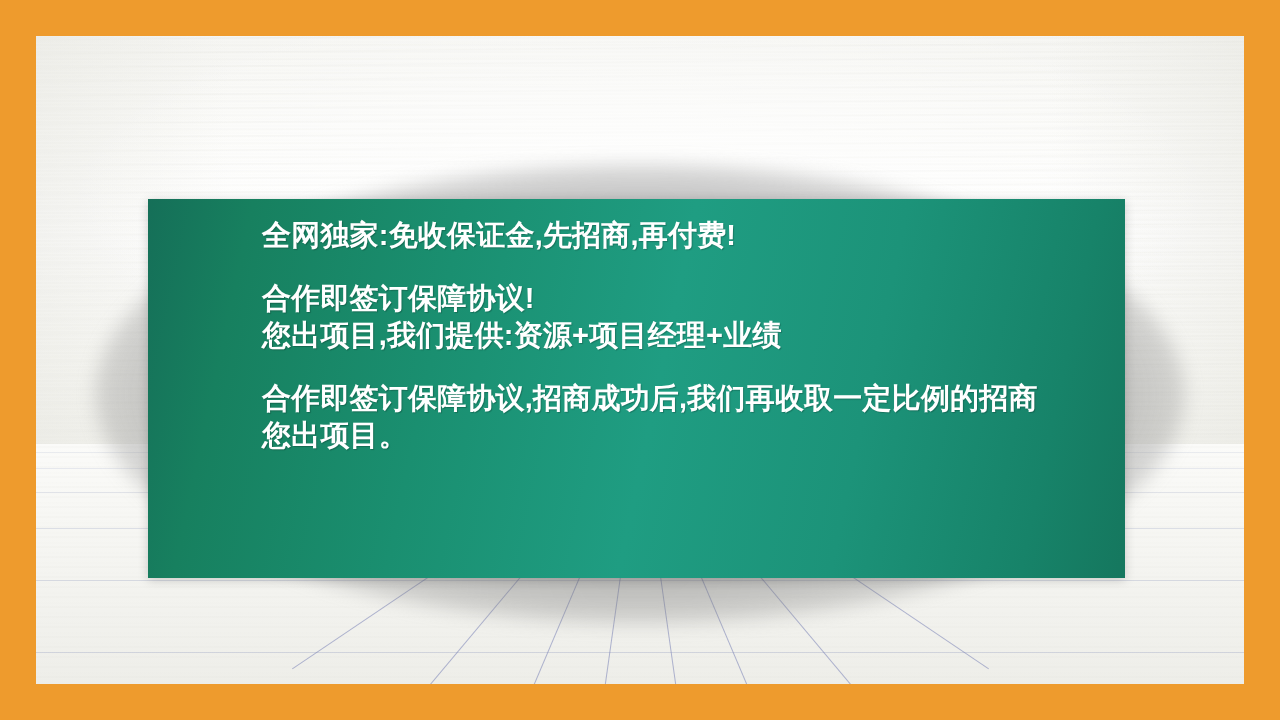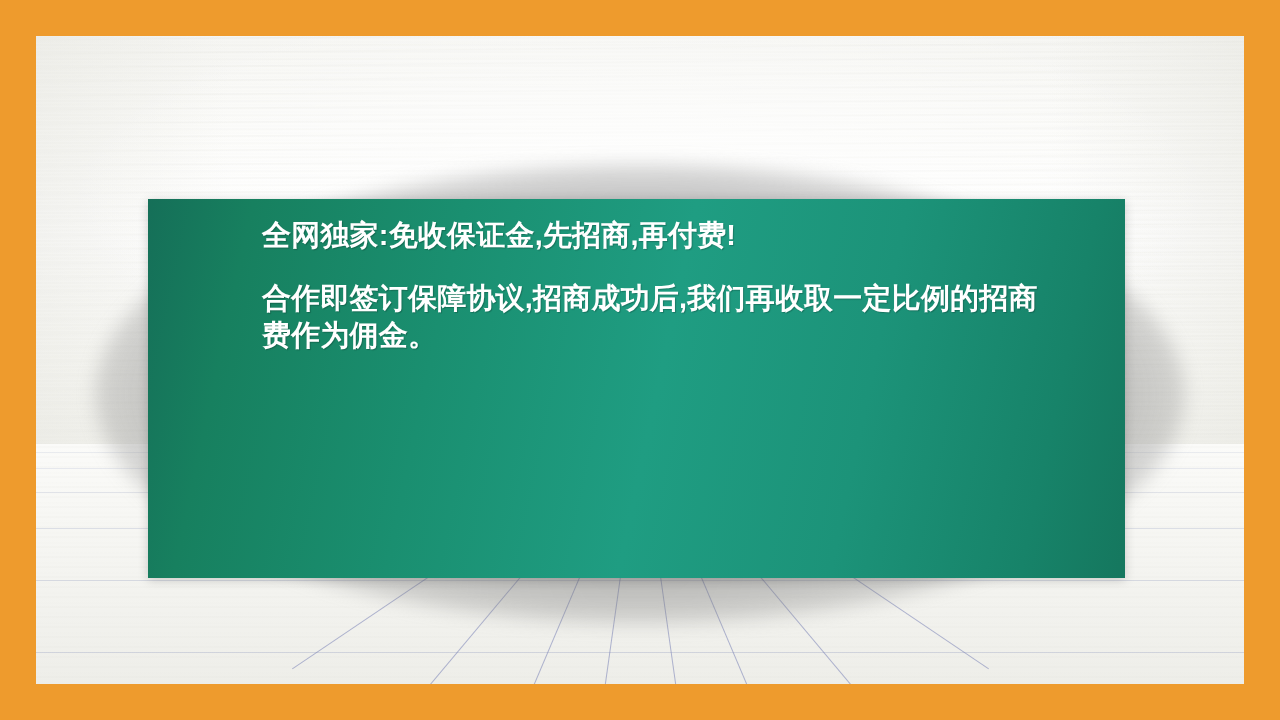--- a/index.html
+++ b/index.html
@@ -232,24 +232,28 @@
 
     <div class="card-shadow"></div>
 
     <div class="card">
       <div class="card-inner">
 
         <p class="para">
           <span class="line">全网独家:免收保证金,先招商,再付费!</span>
         </p>
 
+        <p class="para">
+          <span class="line">合作即签订保障协议!</span>
+          <span class="line">您出项目,我们提供:资源+项目经理+业绩</span>
+        </p>
 
         <p class="para">
           <span class="line">合作即签订保障协议,招商成功后,我们再收取一定比例的招商</span>
-          <span class="line">费作为佣金。</span>
+          <span class="line">您出项目。</span>
         </p>
 
       </div>
     </div>
 
   </div>
 
   <div class="frame t"></div>
   <div class="frame b"></div>
   <div class="frame l"></div>

